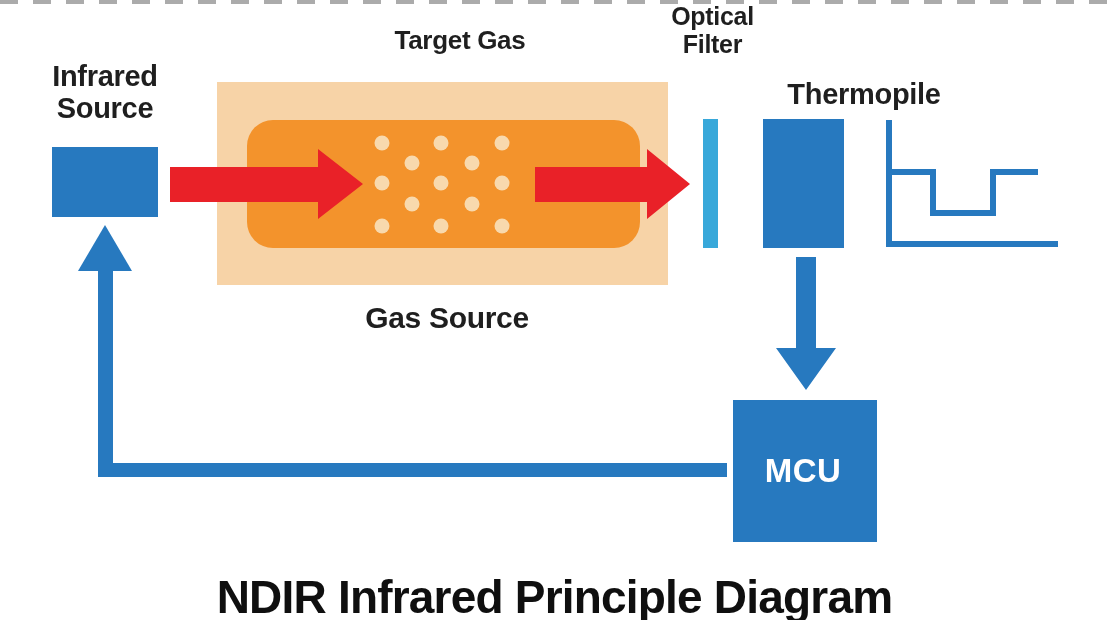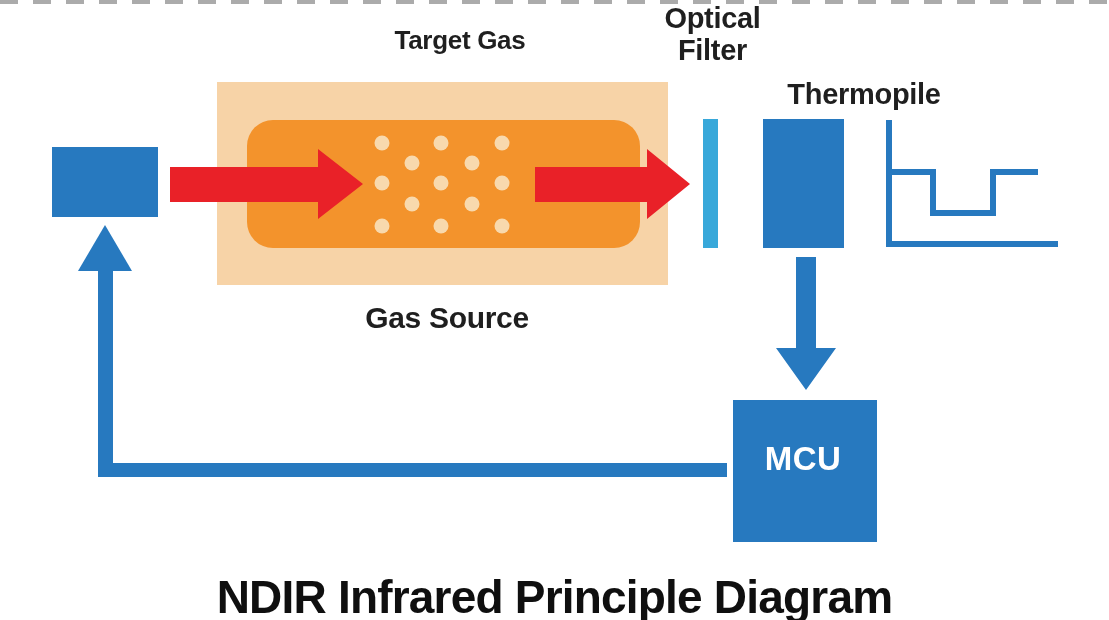--- a/index.html
+++ b/index.html
@@ -22,25 +22,25 @@
   .label{
     position:absolute;
     color:var(--text,#1f1f1f);
     font-weight:700;
     text-align:center;
     line-height:1.12;
     letter-spacing:-0.3px;
   }
   .lbl-infrared{left:30px;top:60px;width:150px;font-size:29px;}
   .lbl-target{left:360px;top:26px;width:200px;font-size:26px;}
-  .lbl-optical{left:650px;top:2px;width:125px;font-size:29px;}
+  .lbl-optical{left:650px;top:2px;width:125px;font-size:25px;}
   .lbl-thermopile{left:764px;top:78px;width:200px;font-size:29px;}
   .lbl-chamber{left:337px;top:301px;width:220px;font-size:30px;}
   .lbl-mcu{
-    left:733px;top:388px;width:140px;height:142px;
+    left:733px;top:400px;width:140px;height:142px;
     display:flex;align-items:center;justify-content:center;
     color:#ffffff;font-size:33px;font-weight:600;letter-spacing:0.5px;
   }
   .page-title{
     left:0;top:572px;width:100%;
     font-size:46px;font-weight:700;letter-spacing:-0.8px;
     color:#0f0f0f;
   }
   
   .f-blue{fill:var(--blue,#2779bf);}
@@ -94,20 +94,21 @@
     </g>
 
     <polygon class="f-blue" points="796,257 816,257 816,348 836,348 806,390 776,348 796,348"></polygon>
 
     <rect class="f-blue" x="733" y="400" width="144" height="142"></rect>
 
     <polygon class="f-blue" points="98,268 113,268 113,463 727,463 727,477 98,477"></polygon>
     <polygon class="f-blue" points="105,225 132,271 78,271"></polygon>
   </svg>
 
+  <div class="label lbl-infrared">Infrared Source</div>
 
   <div class="label lbl-target">Target Gas</div>
 
   <div class="label lbl-optical">Optical Filter</div>
 
   <div class="label lbl-thermopile">Thermopile</div>
 
   <div class="label lbl-chamber">Gas Source</div>
 
   <div class="label lbl-mcu">MCU</div>

